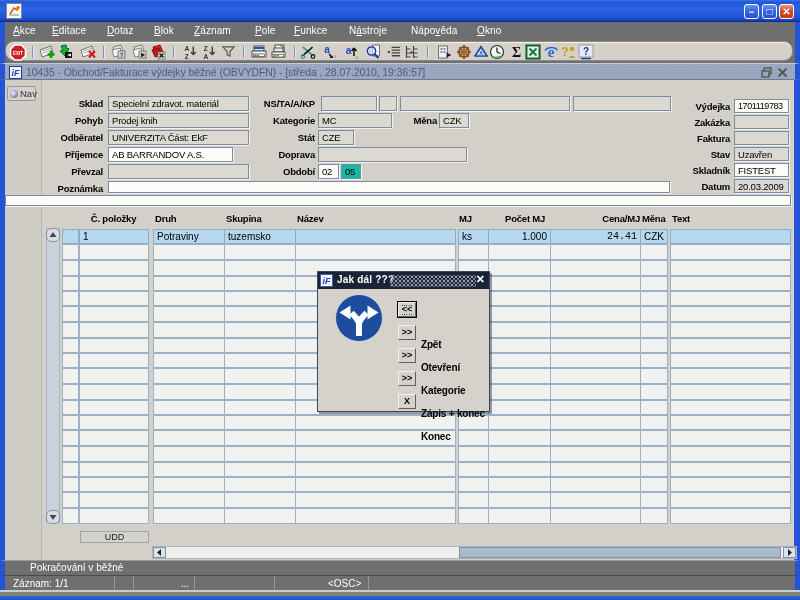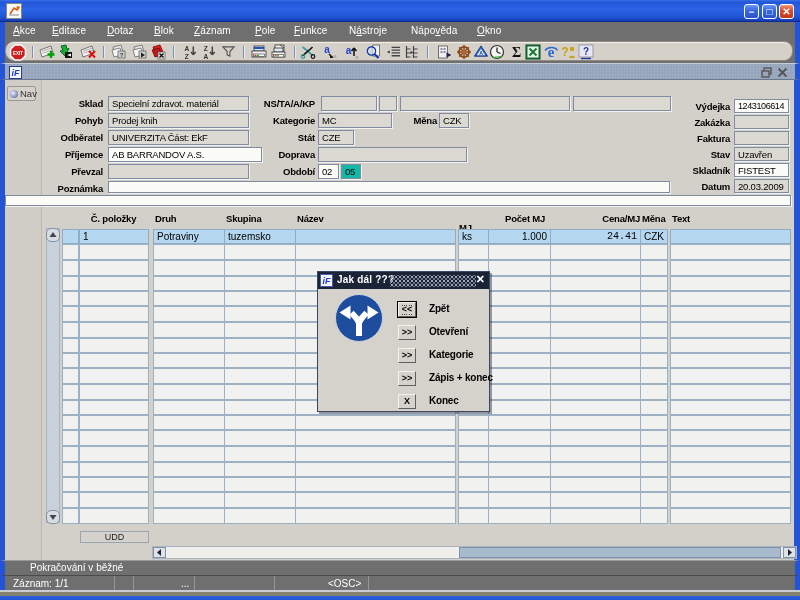--- a/index.html
+++ b/index.html
@@ -76,21 +76,21 @@
 #dtitle .dico { position:absolute; left:2px; top:2px; width:13px; height:13px; background:#f4f6fa; border:1px solid #4a5aaa;
   color:#1a3acc; font-size:9px; font-weight:bold; font-style:italic; text-align:center; line-height:12px; }
 #dtitle .dx { position:absolute; right:4px; top:1px; color:#fff; font-size:11px; font-weight:bold; }
 #dbody { position:absolute; left:0; top:17px; width:171px; height:122px; }
 .dbtn { position:absolute; left:80px; width:18px; height:15px; background:#d5d2cb;
   border:1px solid #5f5f5f; border-top-color:#f4f2ed; border-left-color:#f4f2ed;
   font-size:9px; font-weight:bold; text-align:center; line-height:13px; color:#000; }
 .dbtn.first { outline:1px solid #000; line-height:13px;
   background-image:repeating-linear-gradient(90deg,#444 0 1px,transparent 1px 2.2px),repeating-linear-gradient(90deg,#444 0 1px,transparent 1px 2.2px);
   background-size:10px 1px,10px 1px; background-position:3px 2px,3px 11px; background-repeat:no-repeat; }
-.dlab { position:absolute; left:111px; font-size:10px; font-weight:bold; color:#000; letter-spacing:-0.2px; white-space:nowrap; }
+.dlab { position:absolute; left:103px; font-size:10px; font-weight:bold; color:#000; letter-spacing:-0.2px; white-space:nowrap;margin-top:36px; }
 </style></head>
 <body>
 <div id="frame"></div>
 <div id="tabstrip"></div>
 <div id="navtab">
     <span class="dot"></span>
     <span class="ntx">Nav</span>
   </div>
 
 <div class="lbl" style="left:-7px;top:98px;width:110px">Sklad</div>
@@ -101,21 +101,21 @@
 <div class="lbl" style="left:-7px;top:183px;width:110px">Poznámka</div>
 <div class="fld" style="left:108px;top:96px;width:141px;height:15px;background:#dcd9d2;">
     <span class="ftx" style="">Specielní zdravot. materiál</span>
   </div>
 <div class="fld" style="left:108px;top:113px;width:141px;height:15px;background:#dcd9d2;">
     <span class="ftx" style="">Prodej knih</span>
   </div>
 <div class="fld" style="left:108px;top:130px;width:141px;height:15px;background:#dcd9d2;">
     <span class="ftx" style="">UNIVERZITA Část: EkF</span>
   </div>
-<div class="fld" style="left:108px;top:147px;width:154px;height:15px;background:#fbfbf8;">
+<div class="fld" style="left:108px;top:147px;width:125px;height:15px;background:#fbfbf8;">
     <span class="ftx" style="">AB BARRANDOV A.S.</span>
   </div>
 <div class="fld" style="left:108px;top:164px;width:141px;height:15px;background:#dcd9d2;"></div>
 <div class="fld" style="left:108px;top:181px;width:562px;height:12px;background:#fbfbf8;"></div>
 <div class="fld" style="left:5px;top:195px;width:786px;height:11px;background:#fbfbf8;"></div>
 <div class="lbl" style="left:205px;top:98px;width:110px">NS/TA/A/KP</div>
 <div class="lbl" style="left:205px;top:115px;width:110px">Kategorie</div>
 <div class="lbl" style="left:205px;top:132px;width:110px">Stát</div>
 <div class="lbl" style="left:205px;top:149px;width:110px">Doprava</div>
 <div class="lbl" style="left:205px;top:166px;width:110px">Období</div>
@@ -140,38 +140,38 @@
 <div class="fld" style="left:341px;top:164px;width:20px;height:15px;background:#14b8a6;">
     <span class="ftx" style="">05</span>
   </div>
 <div class="lbl" style="left:620px;top:101px;width:110px">Výdejka</div>
 <div class="lbl" style="left:620px;top:117px;width:110px">Zakázka</div>
 <div class="lbl" style="left:620px;top:133px;width:110px">Faktura</div>
 <div class="lbl" style="left:620px;top:149px;width:110px">Stav</div>
 <div class="lbl" style="left:620px;top:165px;width:110px">Skladník</div>
 <div class="lbl" style="left:620px;top:181px;width:110px">Datum</div>
 <div class="fld" style="left:734px;top:99px;width:55px;height:14px;background:#fbfbf8;">
-    <span class="ftx" style="font-size:9px;letter-spacing:-0.4px;">1243106614</span>
+    <span class="ftx" style="font-size:9px;letter-spacing:-0.4px;">1701119783</span>
   </div>
 <div class="fld" style="left:734px;top:115px;width:55px;height:14px;background:#dcd9d2;"></div>
 <div class="fld" style="left:734px;top:131px;width:55px;height:14px;background:#dcd9d2;"></div>
 <div class="fld" style="left:734px;top:147px;width:55px;height:14px;background:#dcd9d2;">
     <span class="ftx" style="">Uzavřen</span>
   </div>
 <div class="fld" style="left:734px;top:163px;width:55px;height:14px;background:#fbfbf8;">
     <span class="ftx" style="">FISTEST</span>
   </div>
 <div class="fld" style="left:734px;top:179px;width:55px;height:14px;background:#dcd9d2;">
     <span class="ftx" style="">20.03.2009</span>
   </div>
 <div class="th" style="left:79px;top:213px;width:69px;text-align:center">Č. položky</div>
 <div class="th" style="left:155px;top:213px">Druh</div>
 <div class="th" style="left:226px;top:213px">Skupina</div>
 <div class="th" style="left:297px;top:213px">Název</div>
-<div class="th" style="left:459px;top:222px">MJ</div>
+<div class="th" style="left:459px;top:213px">MJ</div>
 <div class="th" style="left:505px;top:213px">Počet MJ</div>
 <div class="th" style="left:550px;top:213px;width:90px;text-align:right">Cena/MJ</div>
 <div class="th" style="left:642px;top:213px">Měna</div>
 <div class="th" style="left:672px;top:213px">Text</div>
 <div class="cell sel blue" style="left:62px;top:229px;width:17px;height:15px"></div>
 <div class="cell sel" style="left:62px;top:244px;width:17px;height:16px"></div>
 <div class="cell sel" style="left:62px;top:260px;width:17px;height:16px"></div>
 <div class="cell sel" style="left:62px;top:276px;width:17px;height:15px"></div>
 <div class="cell sel" style="left:62px;top:291px;width:17px;height:15px"></div>
 <div class="cell sel" style="left:62px;top:306px;width:17px;height:16px"></div>
@@ -589,20 +589,21 @@
       <circle cx="12" cy="5" r="2.2" fill="#caa21a"></circle>
       <path d="M9 14 c0 -3 6 -3 6 0 Z" fill="#caa21a"></path>
     </svg></span>
 <span class="tic" style="left:578px;top:44px;width:16px;height:16px"><svg width="100%" height="100%" viewBox="0 0 16 16">
       <rect x="1" y="1" width="14" height="12" fill="#e8e8f4" stroke="#99a"></rect>
       <text x="8" y="11" font-size="10" font-weight="bold" fill="#223a9a" text-anchor="middle" font-family="Liberation Sans">?</text>
       <path d="M3 14.5 h10" stroke="#223a9a" stroke-width="1.4"></path>
     </svg></span>
 <div id="mdibar">
   <span class="mdico">iF</span>
+  <span class="mtx">10435 - Obchod/Fakturace výdejky běžné (OBVYDFN) - [středa , 28.07.2010, 19:36:57]</span>
   <svg style="position:absolute;right:22px;top:3px" width="12" height="11">
       <rect x="3" y="1" width="7" height="6" fill="none" stroke="#555" stroke-width="1.4"></rect>
       <rect x="1" y="4" width="7" height="6" fill="#97a5bd" stroke="#555" stroke-width="1.4"></rect>
     </svg>
   <svg style="position:absolute;right:7px;top:3px" width="11" height="11">
       <path d="M1.5 1.5 L9.5 9.5 M9.5 1.5 L1.5 9.5" stroke="#555" stroke-width="1.8"></path>
     </svg>
 </div>
 
 <div id="dlg">

